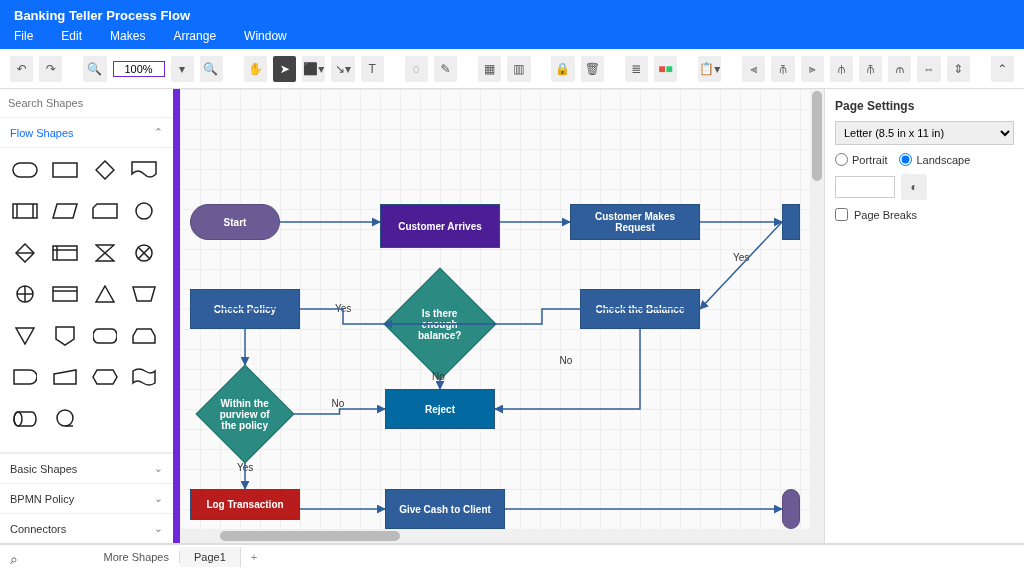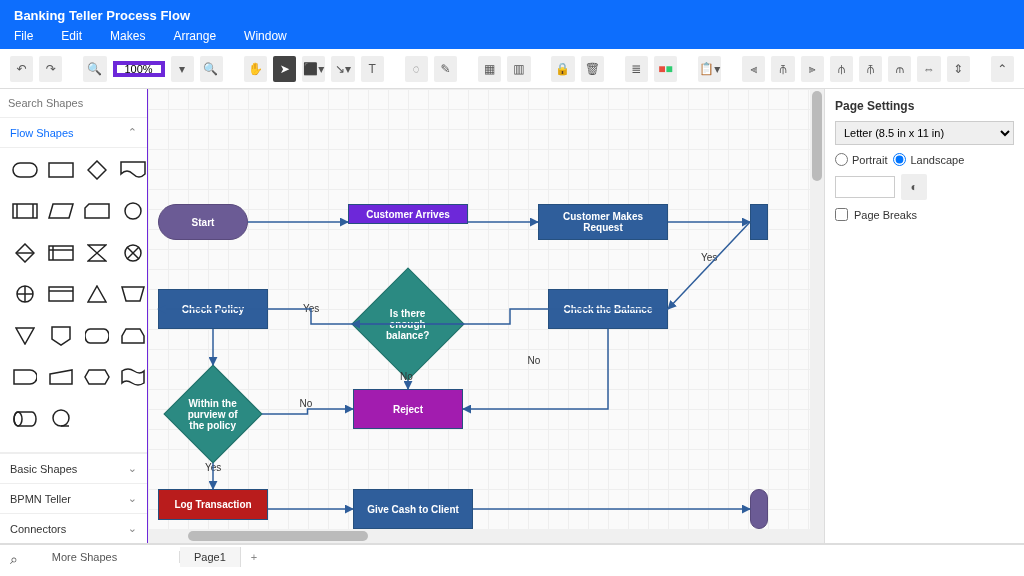--- a/index.html
+++ b/index.html
@@ -5,48 +5,48 @@
 *{box-sizing:border-box;margin:0;padding:0;}
 body{font-family:Arial,Helvetica,sans-serif;font-size:12px;color:#333;overflow:hidden;width:1024px;height:576px;}
 .header{background:#0d6efd;color:#fff;padding:8px 14px 6px;}
 .title{font-size:13px;font-weight:bold;margin-bottom:6px;}
 .menubar{display:flex;gap:28px;font-size:12px;}
 .menubar span{cursor:pointer;}
 .toolbar{background:#fff;border-bottom:1px solid #ddd;padding:6px 10px;display:flex;align-items:center;gap:6px;height:40px;}
 .tbtn{background:#eee;border:none;height:26px;width:26px;display:flex;align-items:center;justify-content:center;border-radius:2px;cursor:pointer;font-size:12px;color:#555;}
 .tbtn.sel{background:#444;color:#fff;}
 .tsep{width:10px;}
-.zoom{border:4px solid #6d28d9;height:16px;width:52px;font-size:11px;text-align:center;}
+.zoom{border:1px solid #6d28d9;height:16px;width:52px;font-size:11px;text-align:center;}
 .layout{display:flex;height:calc(576px - 56px - 40px - 25px);border-bottom:1px solid #ddd;}
-.left{width:148px;border-right:1px solid #6d28d9;display:flex;flex-direction:column;overflow:hidden;}
+.left{width:180px;border-right:7px solid #6d28d9;display:flex;flex-direction:column;overflow:hidden;}
 .search{border:none;border-bottom:1px solid #eee;padding:8px;width:100%;font-size:11px;color:#999;}
 .palette-header{padding:8px 10px;color:#0d6efd;font-size:11px;border-bottom:1px solid #eee;display:flex;justify-content:space-between;align-items:center;cursor:pointer;}
 .shapes-grid{display:grid;grid-template-columns:repeat(4,1fr);gap:6px;padding:10px;overflow-y:auto;flex:1;}
 .shape{width:30px;height:24px;display:flex;align-items:center;justify-content:center;cursor:pointer;}
 .shape svg{stroke:#222;stroke-width:1.5;fill:none;}
 .accordions{border-top:1px solid #eee;}
 .acc{padding:8px 10px;font-size:11px;border-top:1px solid #eee;display:flex;justify-content:space-between;align-items:center;cursor:pointer;}
 .canvas-wrap{flex:1;position:relative;overflow:hidden;background:#fafafa;padding-left:16px;}
 .grid{position:absolute;inset:0;background-image:linear-gradient(#eee 1px,transparent 1px),linear-gradient(90deg,#eee 1px,transparent 1px);background-size:20px 20px;}
 .canvas{position:absolute;inset:0;}
 .node{position:absolute;background:#2f5e9b;color:#fff;font-size:10px;font-weight:bold;display:flex;align-items:center;justify-content:center;text-align:center;padding:4px;border:1px solid #26507f;}
 .node.term{background:#6b5b95;border-radius:20px;border:1px solid #594a7c;}
 .node.dec{background:#2b8a82;border:1px solid #23716a;transform:rotate(45deg);}
 .node.dec>span{transform:rotate(-45deg);width:120px;display:block;}
 .edge-label{position:absolute;font-size:10px;color:#333;}
 .right{width:200px;border-left:1px solid #ddd;padding:10px;}
 .right h4{font-size:12px;font-weight:bold;margin-bottom:8px;}
 .psize{width:100%;border:1px solid #ccc;padding:4px;font-size:11px;margin-bottom:8px;}
-.radio-row{display:flex;gap:6px;font-size:11px;margin-bottom:8px;align-items:center;}
+.radio-row{display:flex;gap:12px;font-size:11px;margin-bottom:8px;align-items:center;}
 .radio-row label{display:flex;align-items:center;gap:4px;cursor:pointer;}
 .color-row{display:flex;gap:6px;align-items:center;margin-bottom:8px;}
 .color-box{width:60px;height:22px;border:1px solid #ccc;background:#fff;}
 .cb-row{display:flex;align-items:center;gap:6px;font-size:11px;}
 .bottom{height:25px;display:flex;align-items:center;border-top:1px solid #ddd;font-size:11px;}
-.bottom .more{width:180px;text-align:center;padding-right:10px;color:#555;border-right:1px solid #ddd;cursor:pointer;position:relative;}
+.bottom .more{width:180px;text-align:right;padding-right:10px;color:#555;border-right:1px solid #ddd;cursor:pointer;position:relative;}
 .bottom .more::before{content:"⌕";position:absolute;left:10px;font-size:14px;}
 .tab{padding:4px 14px;background:#f5f5f5;border-right:1px solid #ddd;cursor:pointer;}
 .addtab{padding:4px 10px;cursor:pointer;color:#888;}
 .scroll-h{position:absolute;bottom:0;left:0;right:0;height:14px;background:#f0f0f0;display:flex;align-items:center;}
 .scroll-thumb{height:10px;background:#bbb;border-radius:5px;margin-left:40px;width:180px;}
 .scroll-v{position:absolute;top:0;bottom:14px;right:0;width:14px;background:#f0f0f0;}
 .scroll-v-thumb{width:10px;background:#bbb;border-radius:5px;margin:2px auto;height:90px;}
 svg.edges{position:absolute;inset:0;width:100%;height:100%;pointer-events:none;}
 svg.edges line,svg.edges polyline{stroke:#2f5e9b;stroke-width:1.5;fill:none;marker-end:url(#arrow);}
 .chev{font-size:11px;color:#888;}
@@ -260,46 +260,46 @@
             <line x1="10" y1="17" x2="18" y2="17"></line>
           </svg>
         </div>
     </div>
     <div class="accordions">
       <div class="acc">
           <span>Basic Shapes</span>
           <span class="chev">⌄</span>
         </div>
       <div class="acc">
-          <span>BPMN Teller</span>
+          <span>BPMN Policy</span>
           <span class="chev">⌄</span>
         </div>
       <div class="acc">
           <span>Connectors</span>
           <span class="chev">⌄</span>
         </div>
     </div>
   </div>
 
   <div class="canvas-wrap">
     <div class="grid"></div>
     <div class="canvas" id="canvas">
         <div class="node term" style="left: 10px; top: 115px; width: 90px; height: 36px; background: rgb(107, 91, 149);">Start</div>
-        <div class="node" style="left: 200px; top: 115px; width: 120px; height: 20px; background: #6d28d9;">Customer Arrives</div>
+        <div class="node" style="left: 200px; top: 115px; width: 120px; height: 44px; background: #4c1d95;">Customer Arrives</div>
         <div class="node" style="left: 390px; top: 115px; width: 130px; height: 36px; background: rgb(47, 94, 155);">Customer Makes Request</div>
         <div class="node" style="left: 602px; top: 115px; width: 18px; height: 36px; background: rgb(47, 94, 155);"></div>
         <div class="node" style="left: 10px; top: 200px; width: 110px; height: 40px; background: rgb(47, 94, 155);">Check Policy</div>
         <div class="node dec" style="left: 220px; top: 195px; width: 80px; height: 80px; background: rgb(43, 138, 130);">
           <span>Is there enough balance?</span>
         </div>
         <div class="node" style="left: 400px; top: 200px; width: 120px; height: 40px; background: rgb(47, 94, 155);">Check the Balance</div>
         <div class="node dec" style="left: 30px; top: 290px; width: 70px; height: 70px; background: rgb(43, 138, 130);">
           <span>Within the purview of the policy</span>
         </div>
-        <div class="node" style="left: 205px; top: 300px; width: 110px; height: 40px; background: #a21caf;">Reject</div>
+        <div class="node" style="left: 205px; top: 300px; width: 110px; height: 40px; background: #0369a1;">Reject</div>
         <div class="node" style="left: 10px; top: 400px; width: 110px; height: 31px; background: #b91c1c;">Log Transaction</div>
         <div class="node" style="left: 205px; top: 400px; width: 120px; height: 40px; background: rgb(47, 94, 155);">Give Cash to Client</div>
         <div class="node term" style="left: 602px; top: 400px; width: 18px; height: 40px; background: rgb(107, 91, 149);"></div>
         <div class="edge-label" style="left: 155px; top: 213.5px;">Yes</div>
         <div class="edge-label" style="left: 553px; top: 162.5px;">Yes</div>
         <div class="edge-label" style="left: 252px; top: 281.5px;">No</div>
         <div class="edge-label" style="left: 151.5px; top: 308.5px;">No</div>
         <div class="edge-label" style="left: 379.5px; top: 266px;">No</div>
         <div class="edge-label" style="left: 57px; top: 373px;">Yes</div>
       </div>

